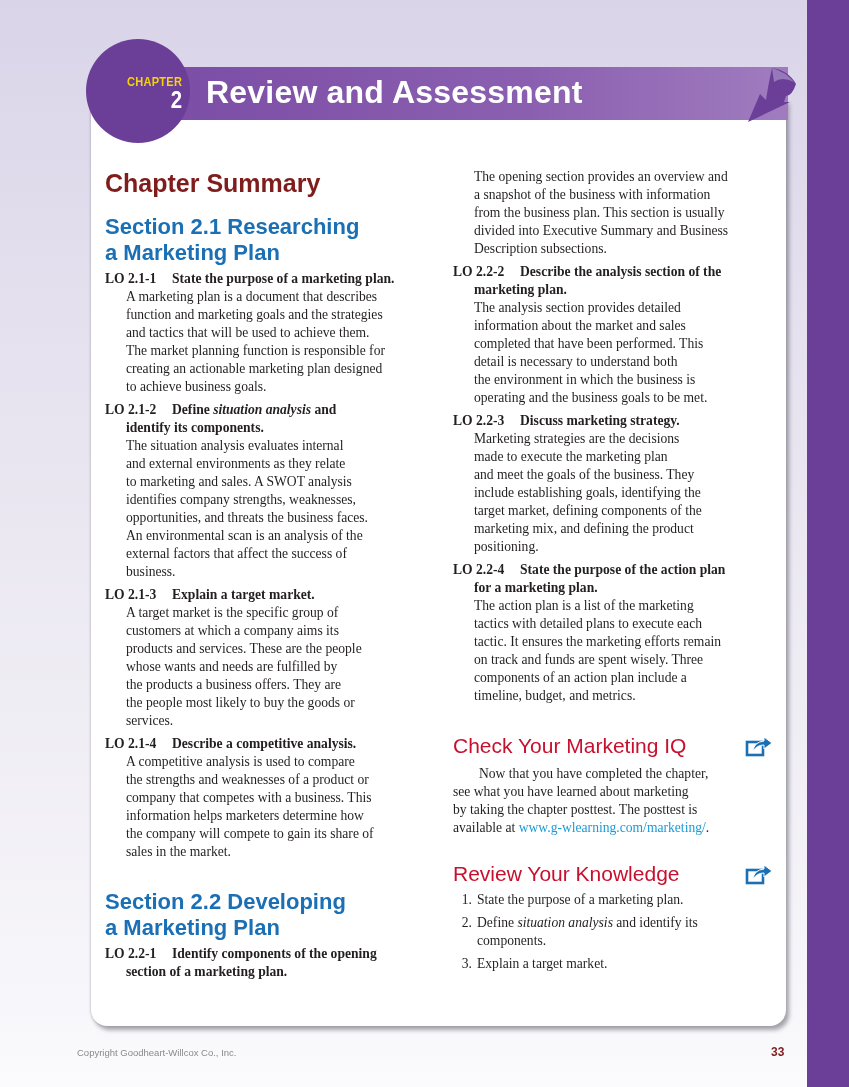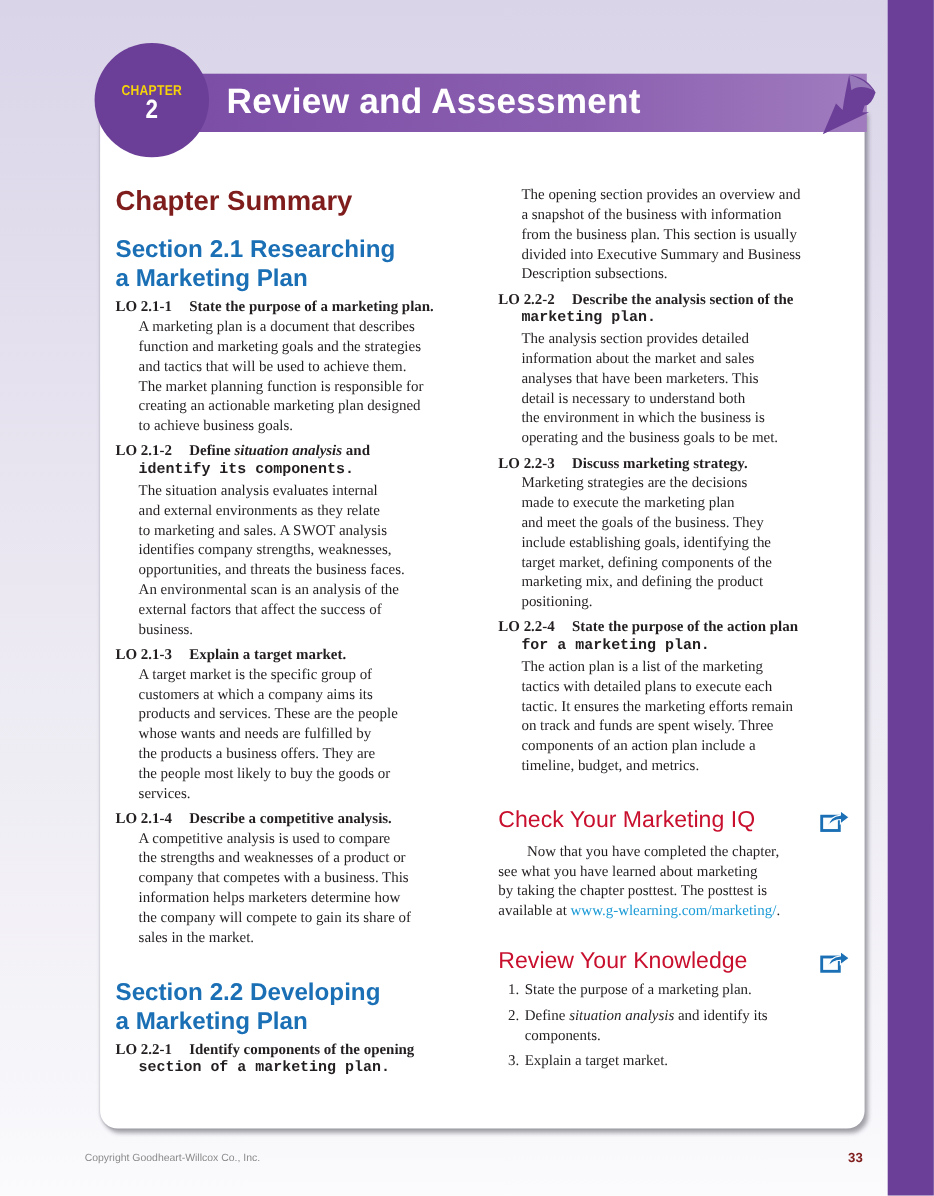--- a/index.html
+++ b/index.html
@@ -28,21 +28,21 @@
     position:absolute; left:206px; top:74px;
     font-family:"Liberation Sans", "DejaVu Sans", sans-serif;
     font-weight:bold; font-size:32px; color:#ffffff; letter-spacing:0.2px;
   }
   .page-curl {
     position:absolute; left:738px; top:66px; width:60px; height:70px;
   }
   .chapter-circle {
     position:absolute; left:86px; top:39px; width:104px; height:104px;
     border-radius:50%; background:#6b3f97;
-    text-align:center;
+    text-align:right;
   }
   .chapter-label {
     position:absolute; top:35px; left:0; width:100%;
     font-family:"Liberation Sans", "DejaVu Sans", sans-serif;
     font-weight:bold; font-size:13px; color:#f5d20a; letter-spacing:0.3px;
     transform:scaleX(0.85);
   }
   .chapter-num {
     position:absolute; top:47px; left:0; width:100%;
     font-family:"Liberation Sans", "DejaVu Sans", sans-serif;
@@ -63,21 +63,21 @@
   h2.red-h {
     font-family:"Liberation Sans", "DejaVu Sans", sans-serif;
     font-weight:normal; font-size:21px; color:#c8102e; line-height:26px;
     display:flex; align-items:center; justify-content:space-between;
     padding-right:10px;
   }
   .lo { font-size:13.6px; line-height:18px; }
   .lo-head { font-weight:bold; }
   .lo-code { display:inline-block; width:67px; }
   .lo-body { padding-left:21px; }
-  .lo-headcont { padding-left:21px; font-weight:bold;font-family:Liberation Mono, monospace; }
+  .lo-headcont { padding-left:21px; font-weight:bold; }
   .para { font-size:13.6px; line-height:18px; }
   .indent { text-indent:26px; }
   .link { color:#1a9ad6; }
   .list-item { font-size:13.6px; line-height:18px; display:flex; }
   .list-num { width:24px; text-align:right; padding-right:5px; flex-shrink:0; }
   .footer-copy {
     position:absolute; left:77px; top:1047px;
     font-family:"Liberation Sans", "DejaVu Sans", sans-serif;
     font-size:9.5px; color:#8a8a8a;
   }
@@ -190,21 +190,21 @@
       <div>Description subsections.</div>
     </div>
   </div>
 
   <div class="lo" style="margin-top:5px;">
     <div class="lo-head"><span class="lo-code">LO 2.2-2</span><span>Describe the analysis section of the</span></div>
     <div class="lo-headcont">marketing plan.</div>
     <div class="lo-body">
       <div>The analysis section provides detailed</div>
       <div>information about the market and sales</div>
-      <div>analyses that have been marketers. This</div>
+      <div>completed that have been performed. This</div>
       <div>detail is necessary to understand both</div>
       <div>the environment in which the business is</div>
       <div>operating and the business goals to be met.</div>
     </div>
   </div>
 
   <div class="lo" style="margin-top:5px;">
     <div class="lo-head"><span class="lo-code">LO 2.2-3</span><span>Discuss marketing strategy.</span></div>
     <div class="lo-body">
       <div>Marketing strategies are the decisions</div>

